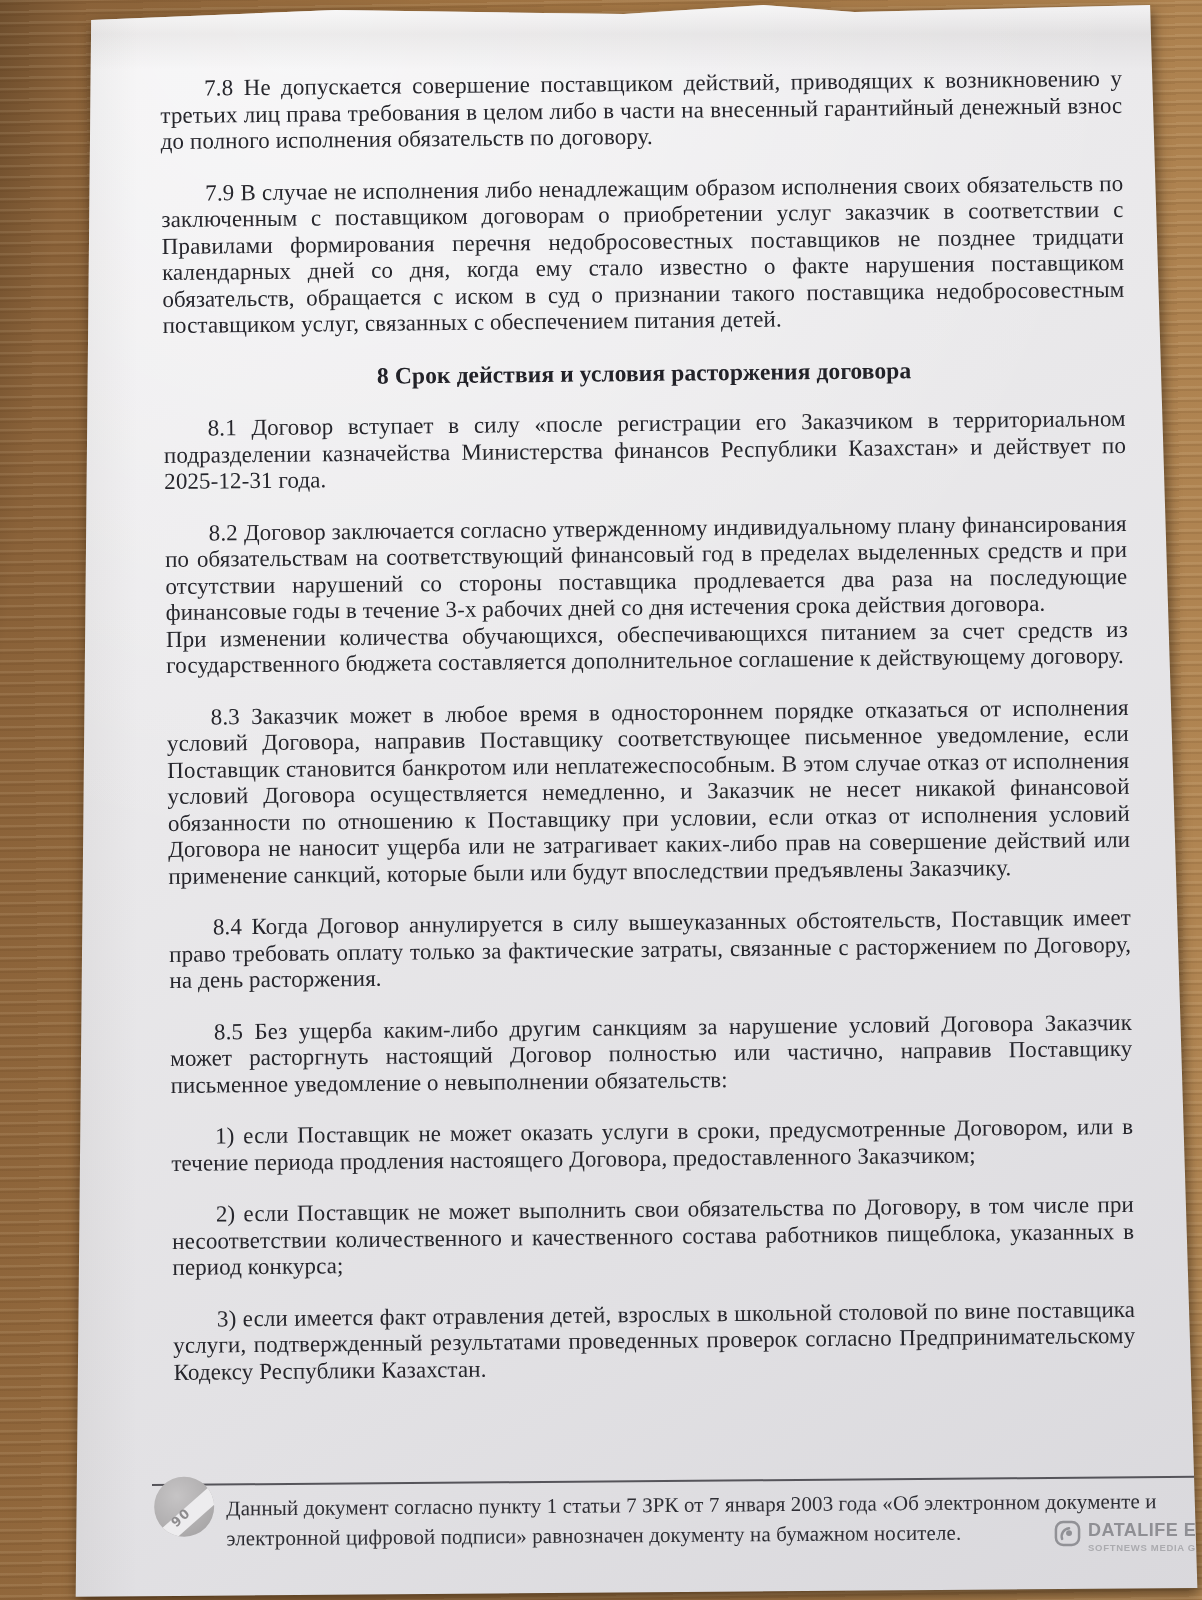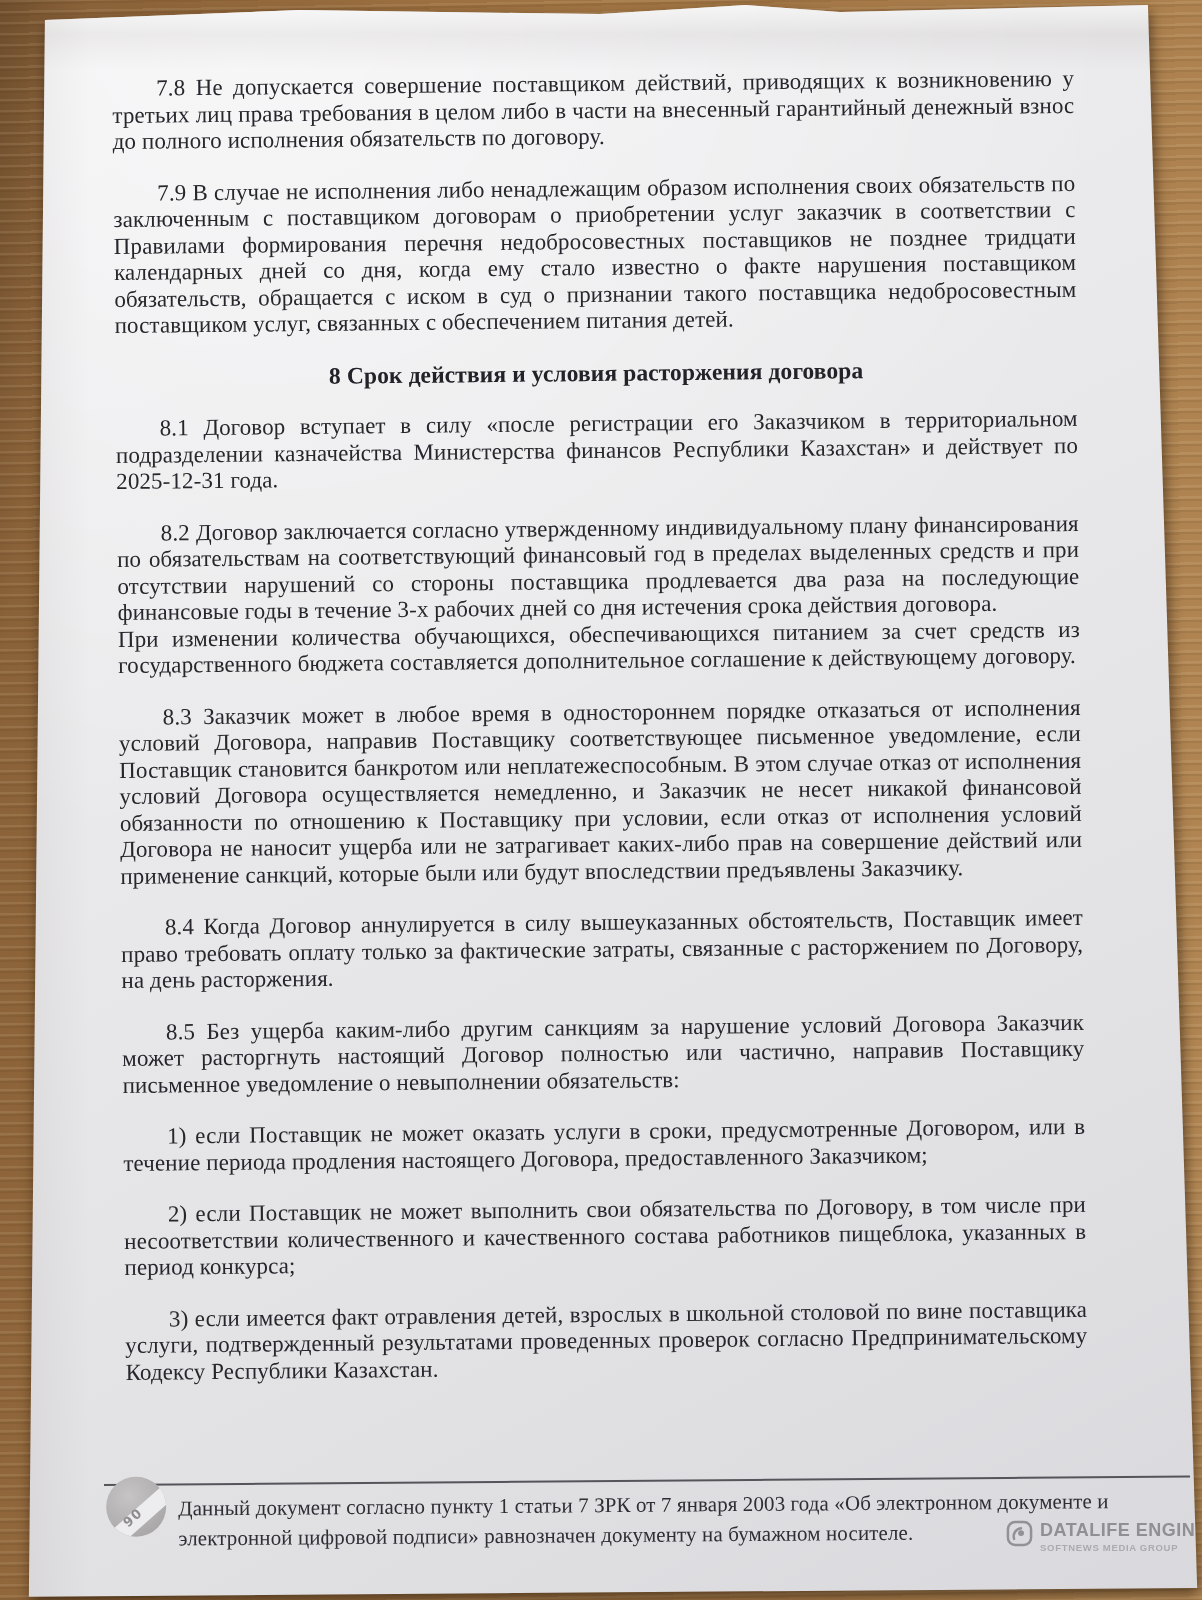--- a/index.html
+++ b/index.html
@@ -6,21 +6,21 @@
   .scene{
     position:relative;width:1202px;height:1600px;overflow:hidden;
     font-family:"Liberation Serif","DejaVu Serif",serif;
     background:
       repeating-linear-gradient(179deg,
         rgba(255,235,200,0.10) 0 2px,
         rgba(70,40,12,0.10) 3px 5px,
         rgba(0,0,0,0) 5px 11px),
       linear-gradient(97deg,#6e4e2d 0%,#8a6239 6%,#9c7040 30%,#a97d4b 70%,#b28754 100%);
   }
-  .paper-shadow{position:absolute;inset:0;filter:drop-shadow(2px 6px 7px rgba(30,18,6,0.6));}
+  .paper-shadow{position:absolute;inset:0;filter:drop-shadow(2px 6px 7px rgba(30,18,6,0.6));margin-left:48px;}
   .paper{
     position:absolute;inset:0;
     clip-path:polygon(3.74% 1.25%,24.9% 0.63%,49.9% 0.88%,62% 0.31%,69.9% 0.75%,95.5% 0.31%,99.6% 99.25%,2.4% 99.8%);
     background:
       radial-gradient(120% 90% at 22% 0%,rgba(255,255,255,0.55),rgba(255,255,255,0) 60%),
       linear-gradient(152deg,#f0eff1 0%,#e9e8ea 40%,#e2e1e4 70%,#d9d8dc 100%);
   }
   .paper::before{
     content:"";position:absolute;left:0;top:0;right:0;height:70px;
     background:linear-gradient(180deg,rgba(255,255,255,0.55),rgba(90,80,70,0.07) 34px,rgba(0,0,0,0) 70px);

